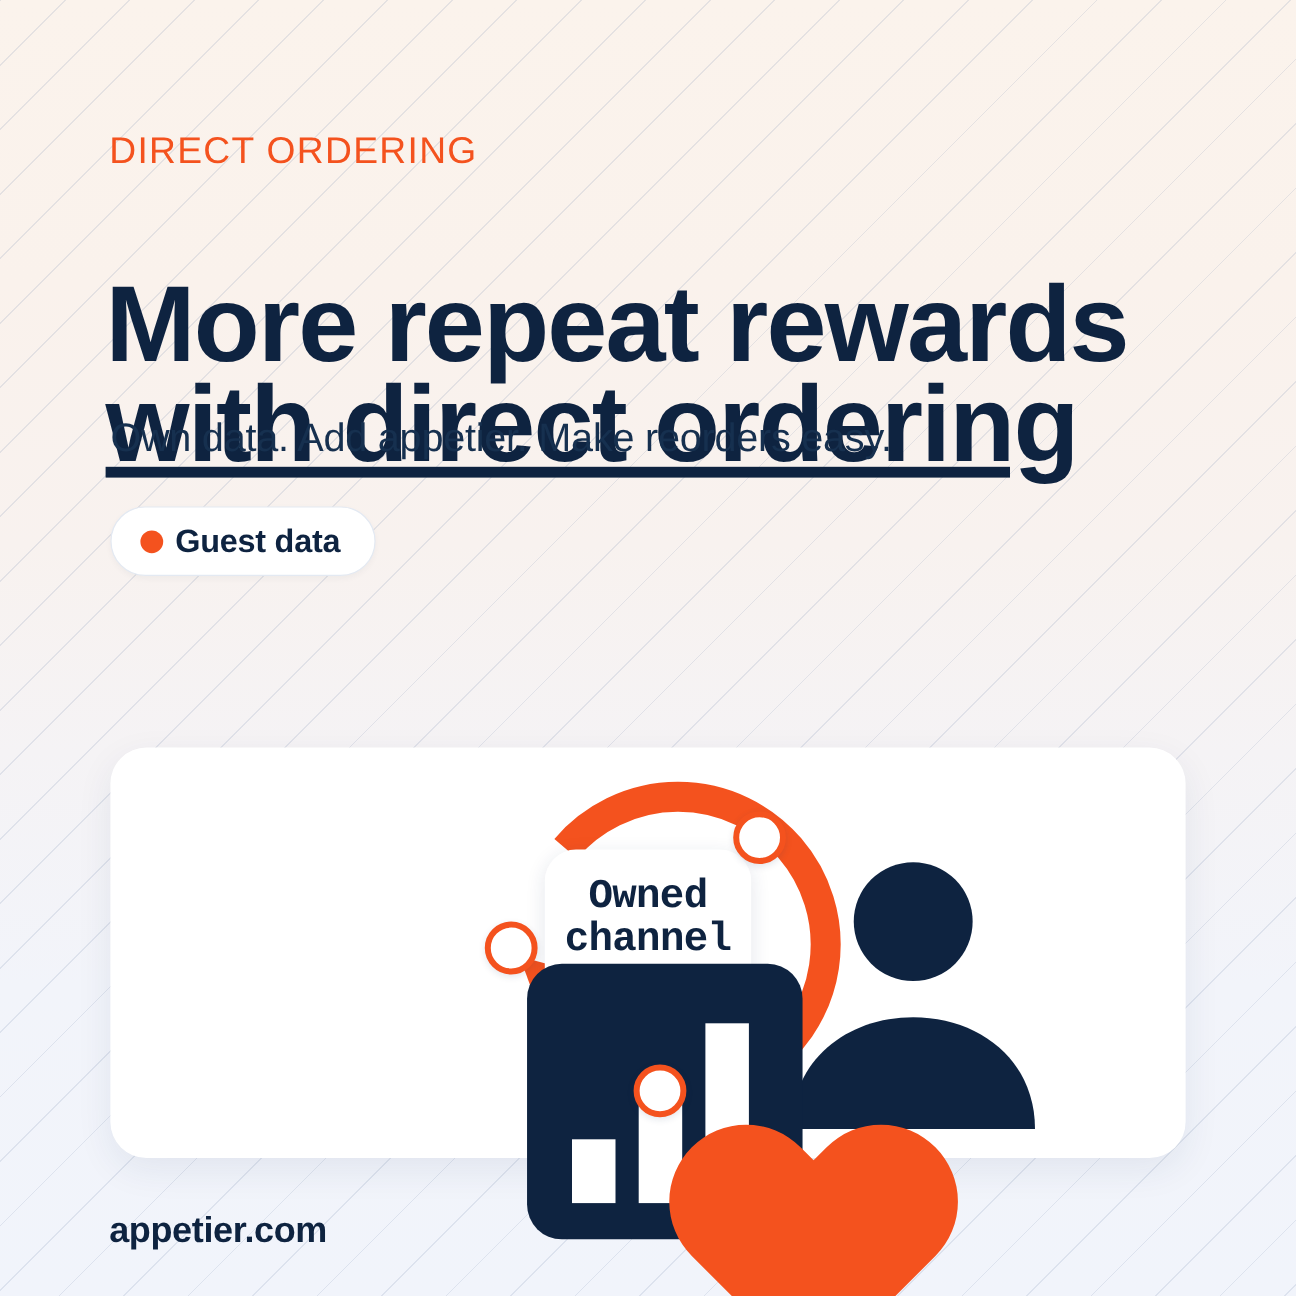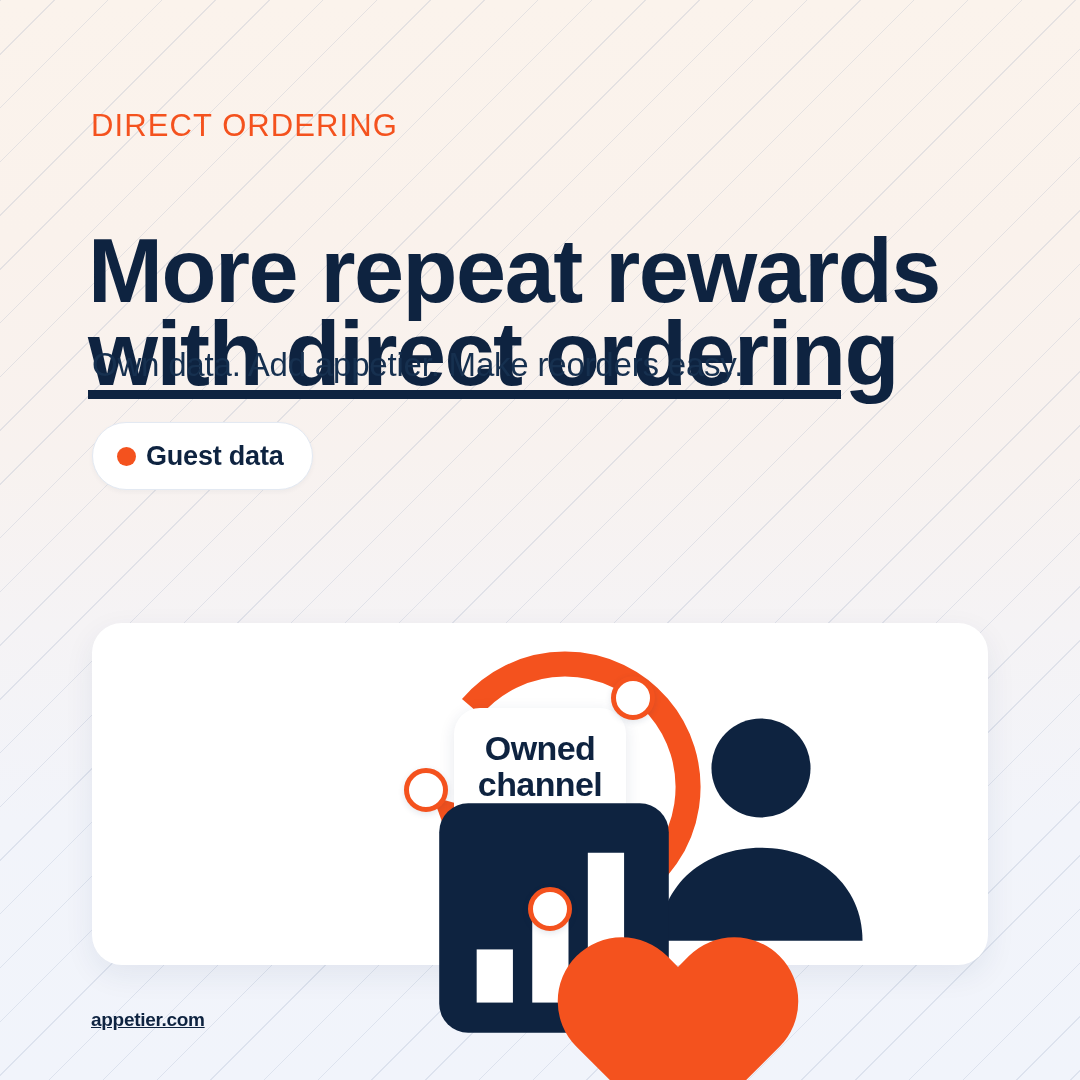--- a/index.html
+++ b/index.html
@@ -85,21 +85,21 @@
     top: 422px;
     display: flex;
     flex-direction: column;
     align-items: flex-start;
     gap: 14px;
   }
   .pill {
     display: inline-flex;
     align-items: center;
     gap: 10px;
-    height: 68px;
+    height: 58px;
     padding: 0 28px 0 24px;
     background: #FFFFFF;
     border: 1.6px solid #E3E9F2;
     border-radius: 999px;
     box-shadow: 0 2px 5px rgba(20, 40, 80, 0.045);
     box-sizing: border-box;
   }
   .pill-dot {
     width: 19px;
     height: 19px;
@@ -160,20 +160,21 @@
     text-align: center;
     box-sizing: border-box;
     padding: 6px 4px;
   }
   .center-title {
     font-size: 34px;
     font-weight: bold;
     color: #0E2340;
     line-height: 1.05;
     letter-spacing: -0.6px;
+    font-family: Liberation Mono, monospace;
   }
   .center-sub {
     margin-top: 7px;
     font-size: 21px;
     font-weight: normal;
     color: #16304F;
     line-height: 1.12;
     letter-spacing: -0.2px;
     white-space: nowrap;
   }
@@ -195,25 +196,24 @@
   .badge svg { display: block; }
   .badge-user   { left: 216px; top: 27px; }
   .badge-report { left: 9px;   top: 119px; }
   .badge-heart  { left: 133px; top: 238px; }
 
   
   .footer {
     position: absolute;
     left: 91px;
     top: 1009px;
-    font-size: 19px;
+    font-size: 30px;
     font-weight: bold;
     color: #0E2340;
     letter-spacing: -0.3px;
-    text-decoration: underline;
   }
 </style>
 </head>
 <body>
 
 <div class="poster">
 
   <div class="stripes"></div>
 
   <div class="eyebrow">DIRECT ORDERING</div>

